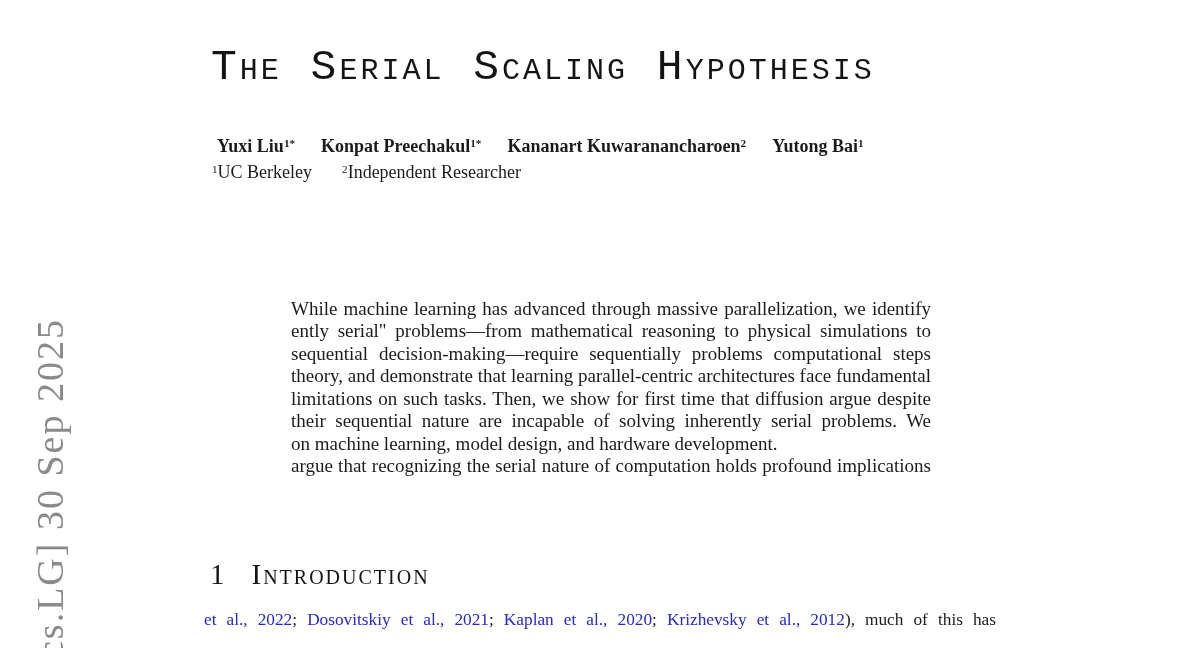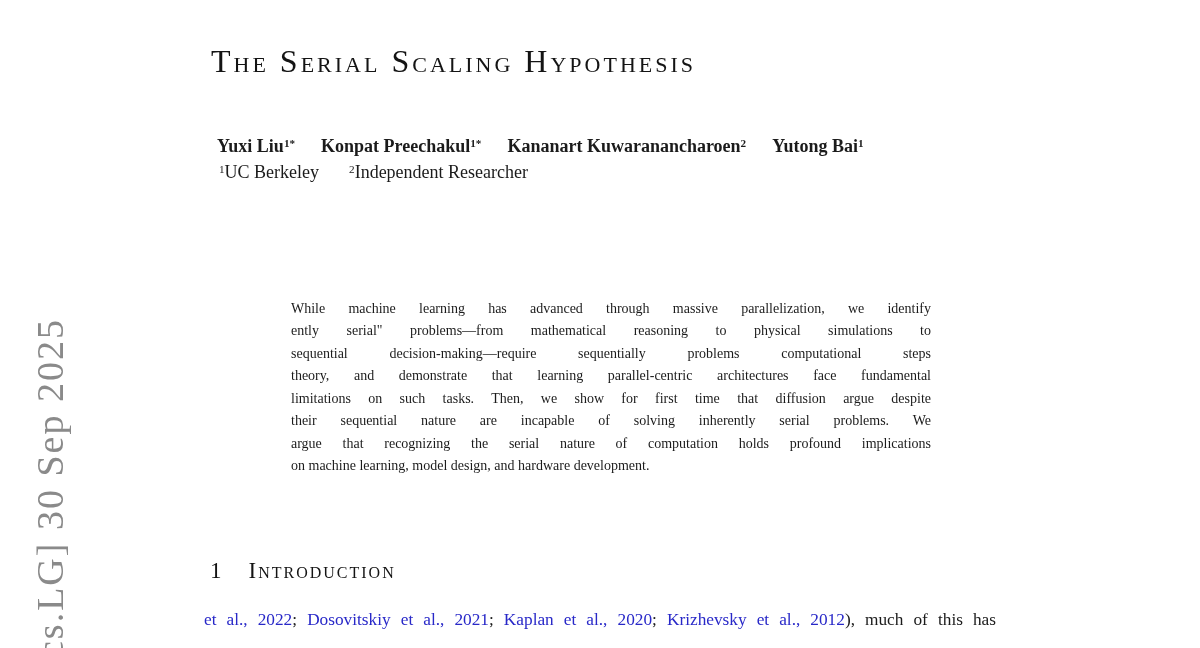--- a/index.html
+++ b/index.html
@@ -25,26 +25,27 @@
     color: #8a8a8a;
     white-space: nowrap;
     line-height: 1.1;
   }
 
   .title {
     position: absolute;
     left: 211px;
     top: 44px;
     margin: 0;
-    font-size: 32px;
+    font-size: 43px;
     font-weight: normal;
     font-variant: small-caps;
     letter-spacing: 3px;
     color: #141414;
     line-height: 1.1;
+    font-family: Liberation Mono, monospace;
   }
 
   .authors {
     position: absolute;
     left: 217px;
     top: 136px;
     font-size: 18px;
     font-weight: bold;
     white-space: nowrap;
   }
@@ -55,59 +56,58 @@
     top: -0.45em;
     vertical-align: baseline;
   }
 
   .affils {
     position: absolute;
     left: 212px;
     top: 162px;
     font-size: 18px;
     white-space: nowrap;
-    margin-left: 7px;
   }
   .affil { display: inline-block; margin-right: 30px; }
 
   .abstract-heading {
     position: absolute;
     left: 285px;
     top: 243px;
     width: 644px;
     text-align: center;
     font-size: 25px;
     font-variant: small-caps;
     letter-spacing: 1.5px;
     color: #141414;
   }
 
   .abstract-body {
     position: absolute;
     left: 291px;
     top: 298px;
     width: 640px;
-    font-size: 14px;
+    font-size: 19px;
     line-height: 22.45px;
   }
 
   .jline {
     text-align: justify;
     text-align-last: justify;
   }
   .jline-last {
     text-align: left;
     text-align-last: left;
   }
 
   .section-heading {
     position: absolute;
     left: 210px;
     top: 558px;
-    font-size: 23px;
+    font-size: 29px;
     color: #141414;
   }
   .sec-num { display: inline-block; margin-right: 27px; }
   .sec-label { font-variant: small-caps; letter-spacing: 2px; }
 
   .intro-text {
     position: absolute;
     left: 204px;
     top: 609px;
     width: 792px;
@@ -131,22 +131,22 @@
   <div class="affils"><span class="affil"><sup>1</sup><span>UC Berkeley</span></span><span class="affil"><sup>2</sup><span>Independent Researcher</span></span></div>
 
 
   <div class="abstract-body">
     <div class="jline">While machine learning has advanced through massive parallelization, we identify</div>
     <div class="jline">ently serial" problems—from mathematical reasoning to physical simulations to</div>
     <div class="jline">sequential decision-making—require sequentially problems computational steps</div>
     <div class="jline">theory, and demonstrate that learning parallel-centric architectures face fundamental</div>
     <div class="jline">limitations on such tasks. Then, we show for first time that diffusion argue despite</div>
     <div class="jline">their sequential nature are incapable of solving inherently serial problems. We</div>
+    <div class="jline jline-last">on machine learning, model design, and hardware development.</div>
     <div class="jline">argue that recognizing the serial nature of computation holds profound implications</div>
-    <div class="jline jline-last">on machine learning, model design, and hardware development.</div>
   </div>
 
   <div class="section-heading"><span class="sec-num">1</span><span class="sec-label">Introduction</span></div>
 
   <div class="intro-text">
       <div class="jline"><span class="cite">et al., 2022</span><span>; </span><span class="cite">Dosovitskiy et al., 2021</span><span>; </span><span class="cite">Kaplan et al., 2020</span><span>; </span><span class="cite">Krizhevsky et al., 2012</span><span>), much of this has</span></div>
     </div>
 
 </div>
 

